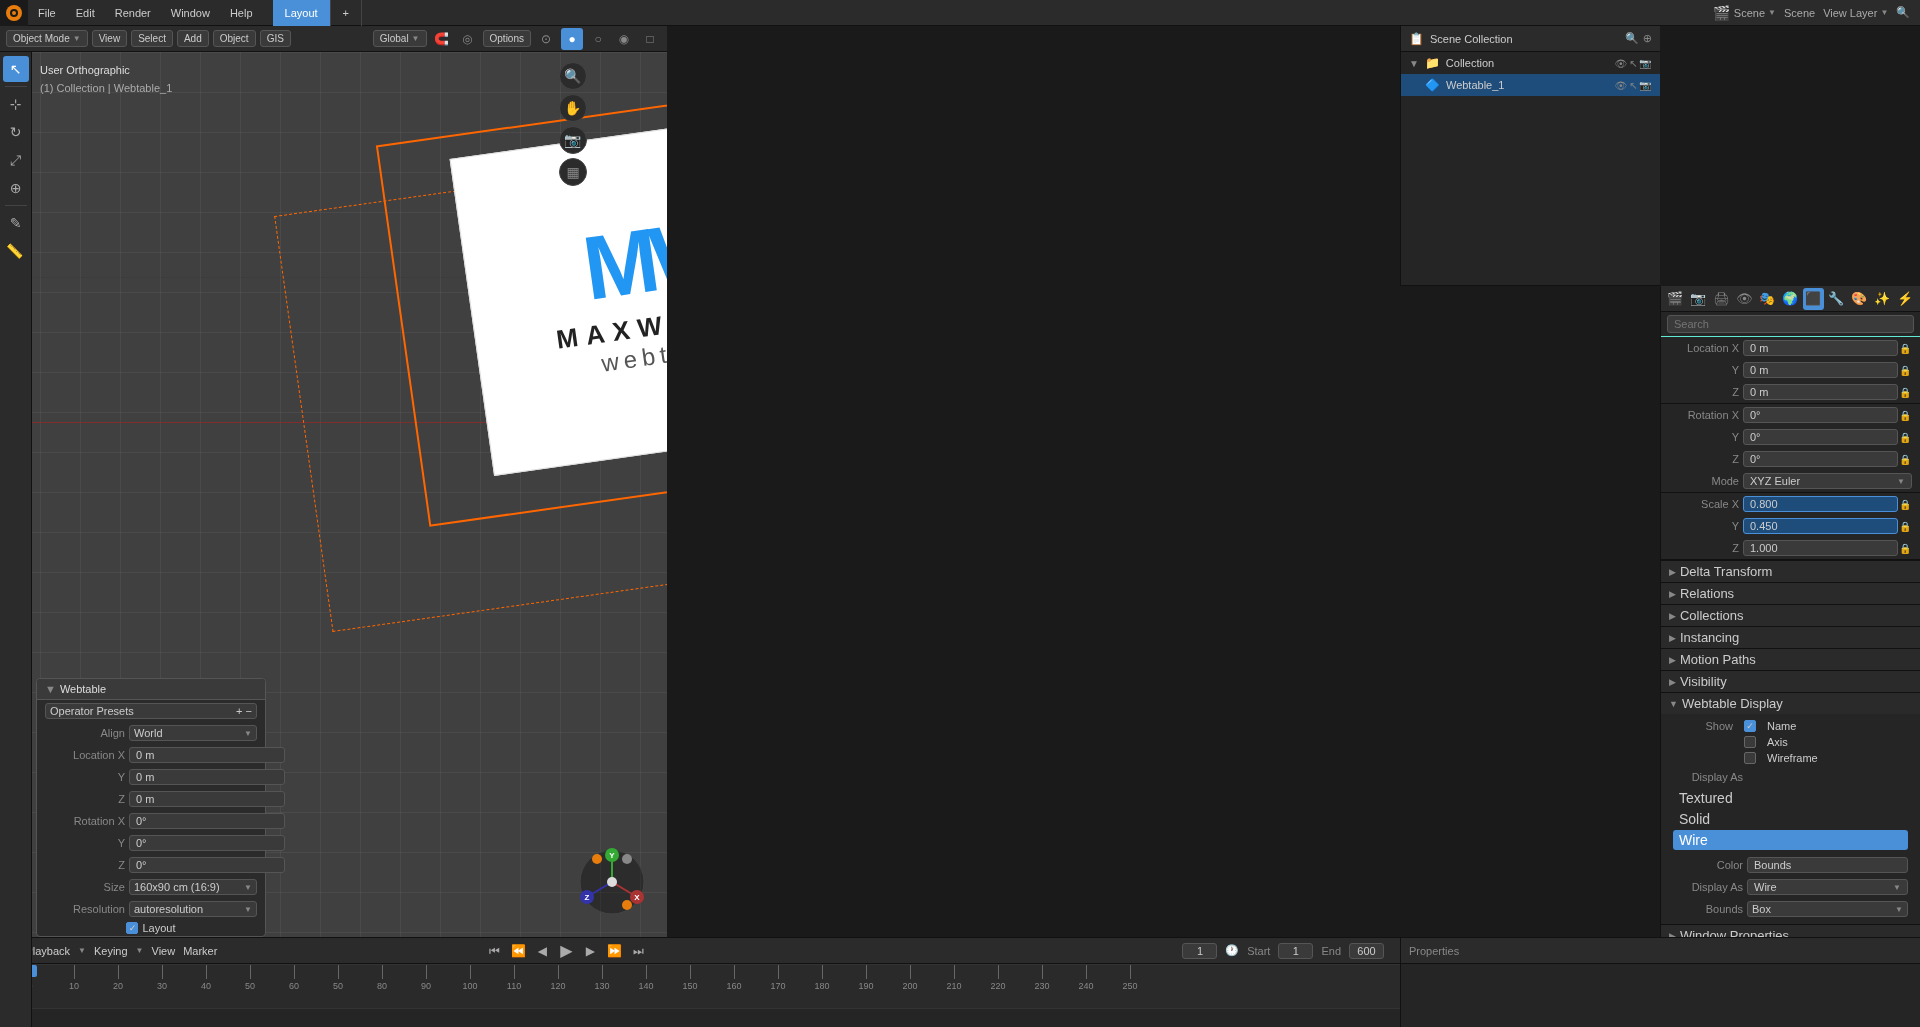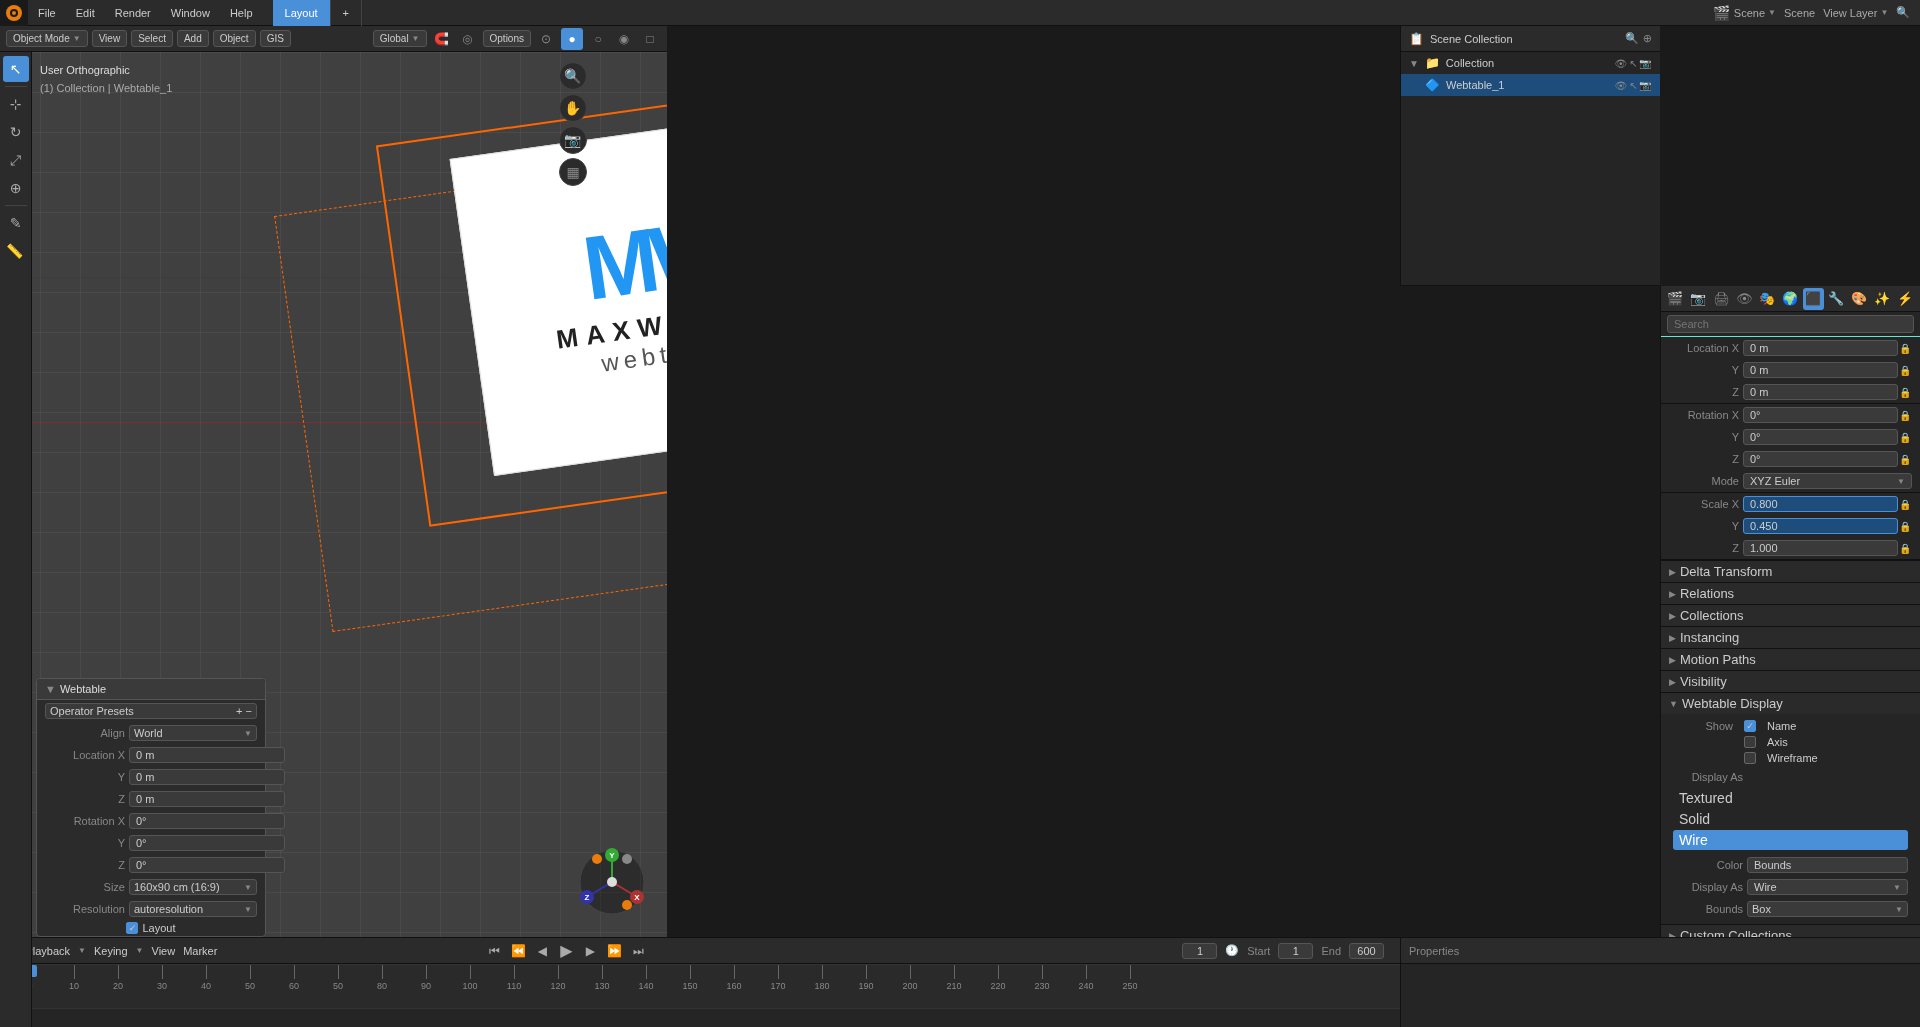--- a/index.html
+++ b/index.html
@@ -952,21 +952,21 @@
       <span class="props-label">Bounds</span>
       <div class="bounds-dropdown">
         <span>Box</span>
         <span class="dropdown-arrow">▼</span>
       </div>
     </div>
   </div>
 
   <div class="section-header">
     <span class="section-triangle">▶</span>
-    <span class="section-title">Custom Collections</span>
+    <span class="section-title">Window Properties</span>
   </div>
 </div>
 
 <div class="timeline">
   <div class="timeline-header">
     <span style="font-size:12px; color:#888;">⏱</span>
     <span style="cursor:pointer; color:#ccc;">Playback</span>
     <span class="dropdown-arrow">▼</span>
     <span style="cursor:pointer; color:#ccc;">Keying</span>
     <span class="dropdown-arrow">▼</span>

